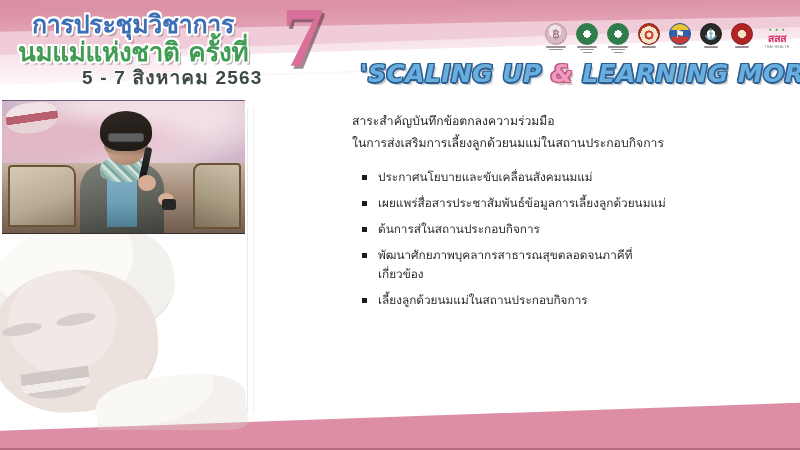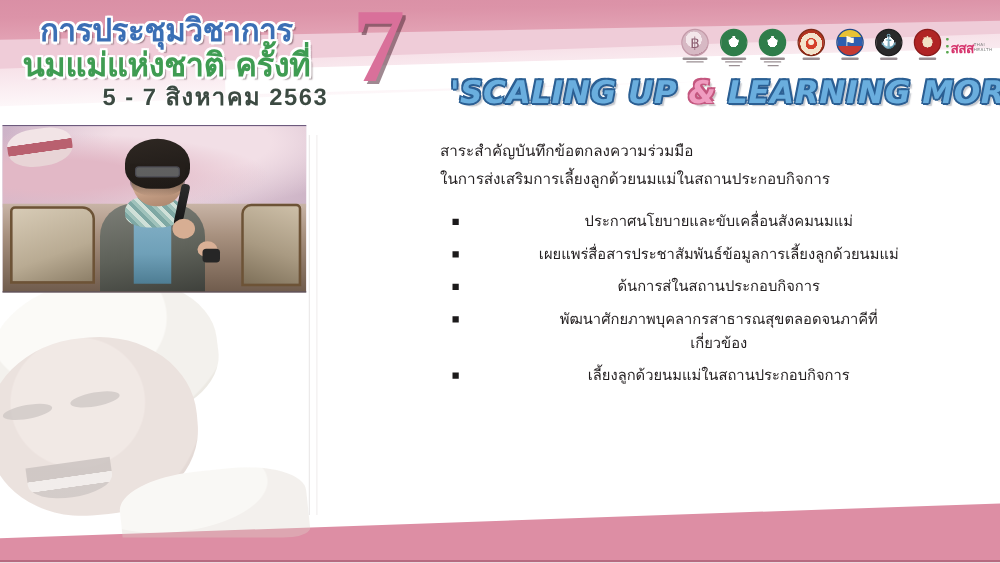--- a/index.html
+++ b/index.html
@@ -111,21 +111,21 @@
     display:flex; align-items:center; justify-content:center;
     font-size:11px; line-height:1; color:#ffffff;
   }
   .lg1 .glyph { color:#8d5f72; font-size:12px; }
   .lg4 .glyph { color:#f6ead6; }
   .lg5 .glyph { color:#fff9e8; }
   .lg6 .glyph { color:#ffffff; }
   .lg7 .glyph { color:#f3e3c4; }
   .logo-text {
     width:34px; height:30px; position:relative; display:flex;
-    flex-direction:row; justify-content:flex-end; align-items:center;
+    flex-direction:column; justify-content:center; align-items:center;
   }
   .logo-text .lt-top {
     font-family:"DejaVu Sans", sans-serif; font-weight:bold; font-size:11px;
     color:#d6336c; letter-spacing:-0.5px; line-height:1;
   }
   .logo-text .lt-dots { font-size:5px; color:#59a84f; letter-spacing:1px; line-height:1; margin-bottom:1px; }
   .logo-text .lt-bot { font-size:3.4px; color:#7a7a7a; letter-spacing:.3px; line-height:1; margin-top:1.5px; }
 
   
   .tagline {
@@ -287,21 +287,21 @@
   }
   ul.bullets { list-style:none; margin:14px 0 0 10px; }
   ul.bullets > li {
     position:relative; padding-left:16px; margin-bottom:7px;
     font-size:11.8px; line-height:19px;
   }
   ul.bullets > li:before {
     content:""; position:absolute; left:0; top:7px;
     width:5px; height:5px; background:#1c1a1b;
   }
-  .wrap2 { display:block;text-align:center; }
+  .wrap2 { display:block; }
 </style>
 </head>
 <body>
 
 <div id="slide">
 
   <div class="band-bottom2"></div>
   <div class="band-bottom"></div>
 
   <div class="childphoto">

